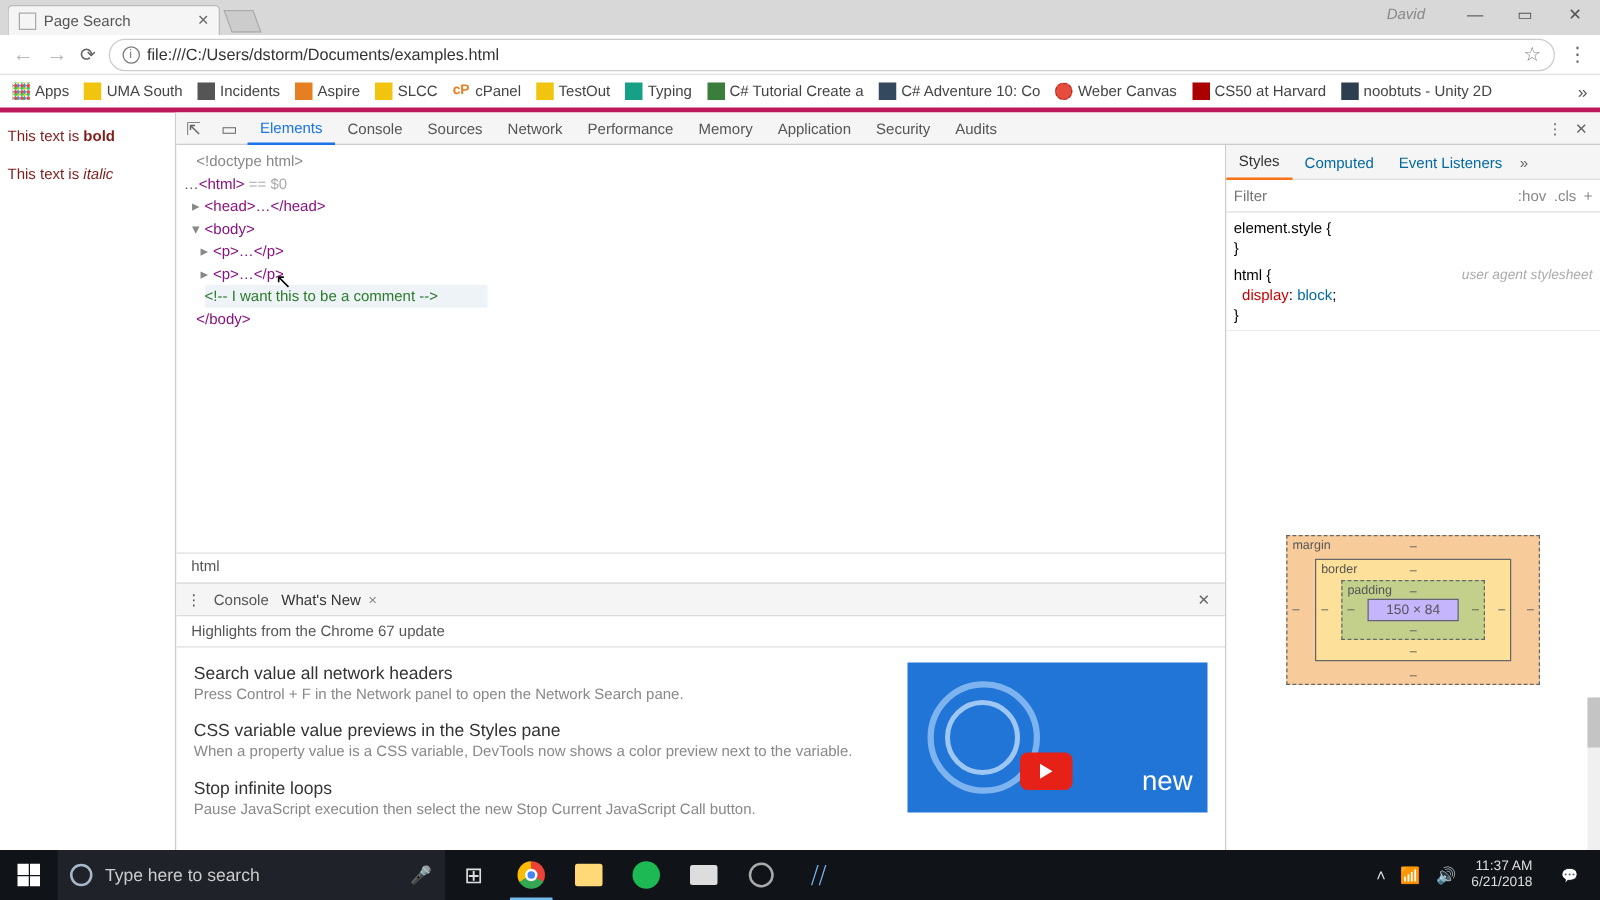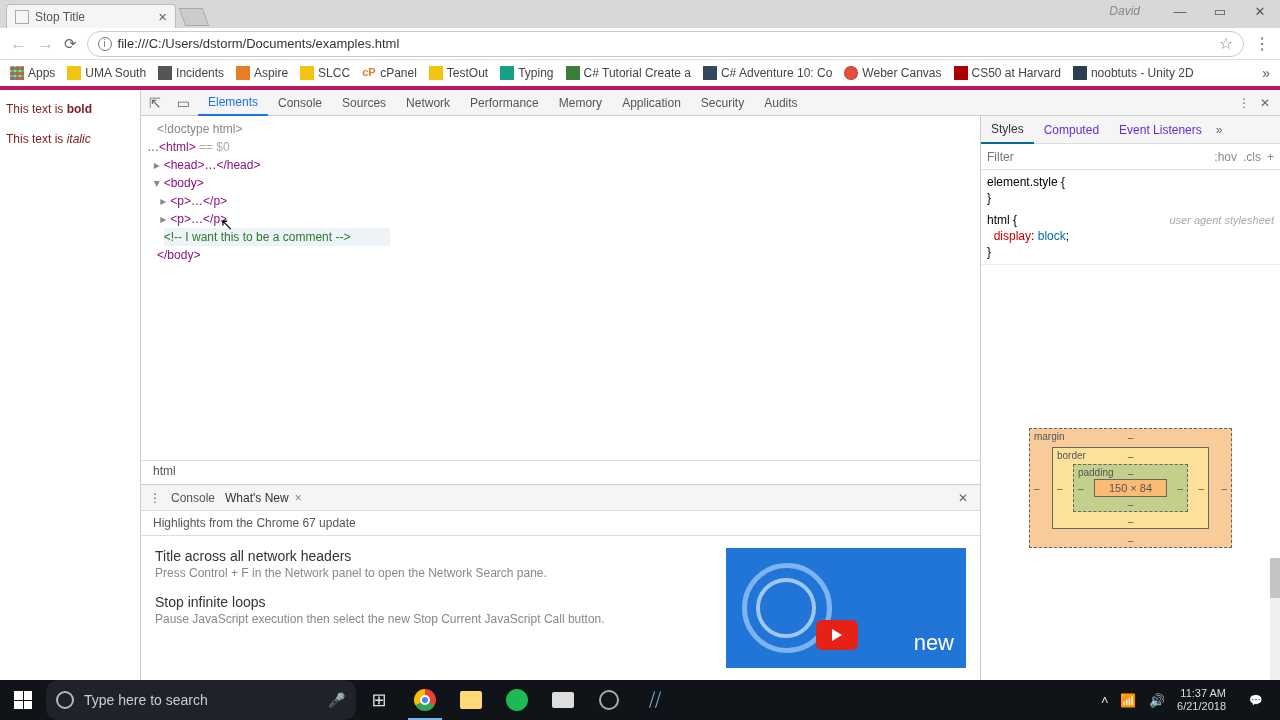--- a/index.html
+++ b/index.html
@@ -67,37 +67,37 @@
 .tag-b { color:#881280; }
 .tag-a { color:#888; }
 .sel { color:#aaa; }
 .comment-l { color:#2b7a2b; background:#eef3f8; display:inline-block; padding-right:40px; }
 .tri { color:#888; display:inline-block; width:10px; }
 
 .crumb { height:24px; border-top:1px solid #ddd; padding:3px 12px; font-size:12px; color:#555; }
 
 .styles-pane { width:300px; border-left:1px solid #ccc; display:flex; flex-direction:column; font-size:12px; }
 .sp-tabs { height:28px; display:flex; align-items:center; border-bottom:1px solid #ddd; background:#f5f5f5; }
-.sp-tab { padding:0 10px; color:#6d28d9; height:28px; display:flex; align-items:center; }
-.sp-tab.active { border-bottom:2px solid #0369a1; color:#333; }
+.sp-tab { padding:0 10px; color:#0369a1; height:28px; display:flex; align-items:center; }
+.sp-tab.active { border-bottom:2px solid #f97316; color:#333; }
 .sp-more { margin-left:4px; color:#666; }
 .sp-filter { height:26px; display:flex; align-items:center; border-bottom:1px solid #ddd; padding:0 6px; gap:6px; color:#888; }
 .sp-filter input { flex:1; border:none; font-size:12px; color:#888; outline:none; }
 .sp-rules { padding:4px 6px; font-family:Consolas,monospace; font-size:12px; line-height:16px; border-bottom:1px solid #eee; }
 .sp-rules .r2 { margin-top:6px; position:relative; }
 .ua-label { position:absolute; right:0; top:0; color:#aaa; font-size:11px; font-style:italic; }
 .prop { color:#c80000; }
 .val { color:#0369a1; }
 
 .box-model { flex:1; display:flex; align-items:center; justify-content:center; padding-top:30px; }
 .bm-margin { background:#f8cc9a; padding:18px 22px; font-size:10px; color:#555; position:relative; border:1px dashed #666; }
 .bm-label { position:absolute; top:2px; left:4px; }
 .bm-border { background:#fde19a; padding:16px 20px; position:relative; border:1px solid #666; }
 .bm-padding { background:#c3d08b; padding:14px 20px; position:relative; border:1px dashed #666; }
-.bm-content { background:#fdba74; padding:2px 14px; font-size:11px; border:1px solid #666; }
+.bm-content { background:#c4b5fd; padding:2px 14px; font-size:11px; border:1px solid #666; }
 .dash { position:absolute; font-size:10px; color:#555; }
 .d-top { top:3px; left:50%; transform:translateX(-50%);}
 .d-bot { bottom:1px; left:50%; transform:translateX(-50%);}
 .d-l { left:4px; top:50%; transform:translateY(-50%);}
 .d-r { right:4px; top:50%; transform:translateY(-50%);}
 
 
 .drawer { border-top:1px solid #ccc; }
 .drawer-tabs { height:26px; display:flex; align-items:center; font-size:12px; color:#555; padding-left:8px; gap:10px; border-bottom:1px solid #ddd; background:#f5f5f5; }
 .drawer-tab { display:flex; align-items:center; gap:6px; }
@@ -120,21 +120,21 @@
 .cursor { position:absolute; left:220px; top:215px; font-size:16px; z-index:100; color:#000; }
 
 .scroll-track { position:absolute; right:0; top:558px; bottom:40px; width:10px; background:#f0f0f0; }
 .scroll-thumb { position:absolute; right:0; width:10px; background:#c4c4c4; }
 
 
 .taskbar { position:absolute; bottom:0; left:0; right:0; height:40px; background:#101318; display:flex; align-items:center; }
 .start-btn { width:46px; height:40px; display:flex; align-items:center; justify-content:center; }
 .win-logo { width:18px; height:18px; display:grid; grid-template-columns:1fr 1fr; grid-template-rows:1fr 1fr; gap:1px; }
 .win-logo span { background:#fff; }
-.search-box { flex:0 0 310px; height:40px; background:#1f2329; display:flex; align-items:center; padding:0 10px; gap:10px; color:#ccc; font-size:14px;border-radius:12px; }
+.search-box { flex:0 0 310px; height:40px; background:#1f2329; display:flex; align-items:center; padding:0 10px; gap:10px; color:#ccc; font-size:14px; }
 .search-box .cortana { width:18px; height:18px; border:2px solid #a8b8c8; border-radius:50%; }
 .search-box .mic { margin-left:auto; font-size:14px; }
 .task-icons { display:flex; align-items:center; height:40px; }
 .task-ico { width:46px; height:40px; display:flex; align-items:center; justify-content:center; font-size:18px; color:#ddd; position:relative; }
 .task-ico.active::after { content:""; position:absolute; bottom:0; left:6px; right:6px; height:2px; background:#76b9ed; }
 .chrome-i { width:22px; height:22px; border-radius:50%; background:conic-gradient(#ea4335 0 120deg,#34a853 120deg 240deg,#fbbc05 240deg 360deg); position:relative; }
 .chrome-i::after { content:""; position:absolute; inset:6px; background:#4285f4; border-radius:50%; border:2px solid #fff; }
 .folder-i { width:22px; height:18px; background:#ffd978; border-radius:2px; }
 .spotify-i { width:22px; height:22px; background:#1db954; border-radius:50%; }
 .mail-i { width:22px; height:16px; background:#ddd; border-radius:2px; }
@@ -145,21 +145,21 @@
 .tray-ico { font-size:13px; }
 .notif-box { width:36px; height:40px; display:flex; align-items:center; justify-content:center; }
 </style>
 </head>
 <body>
 
 <div class="titlebar">
   <div class="tabs-row">
     <div class="window-tab">
       <span class="fav"></span>
-      <span>Stop Title</span>
+      <span>Page Search</span>
       <span class="close-x">×</span>
     </div>
     <div class="new-tab-shape"></div>
   </div>
   <div class="win-user">David</div>
   <div class="win-btns">
     <div class="win-btn">—</div>
     <div class="win-btn">▭</div>
     <div class="win-btn">✕</div>
   </div>
@@ -279,22 +279,26 @@
             <span class="drawer-tab active">
                 <span>What's New</span> 
                 <span style="color:#888">×</span>
               </span>
             <span class="drawer-close">✕</span>
           </div>
           <div class="drawer-sub">Highlights from the Chrome 67 update</div>
           <div class="drawer-body">
             <div class="whatsnew-list">
               <div class="wn-item">
-                <div class="wn-title">Title across all network headers</div>
+                <div class="wn-title">Search value all network headers</div>
                 <div class="wn-desc">Press Control + F in the Network panel to open the Network Search pane.</div>
+              </div>
+              <div class="wn-item">
+                <div class="wn-title">CSS variable value previews in the Styles pane</div>
+                <div class="wn-desc">When a property value is a CSS variable, DevTools now shows a color preview next to the variable.</div>
               </div>
               <div class="wn-item">
                 <div class="wn-title">Stop infinite loops</div>
                 <div class="wn-desc">Pause JavaScript execution then select the new Stop Current JavaScript Call button.</div>
               </div>
             </div>
             <div class="wn-video">
               <div class="circ"></div>
                 <div class="circ2"></div>
               <div class="play"></div>

